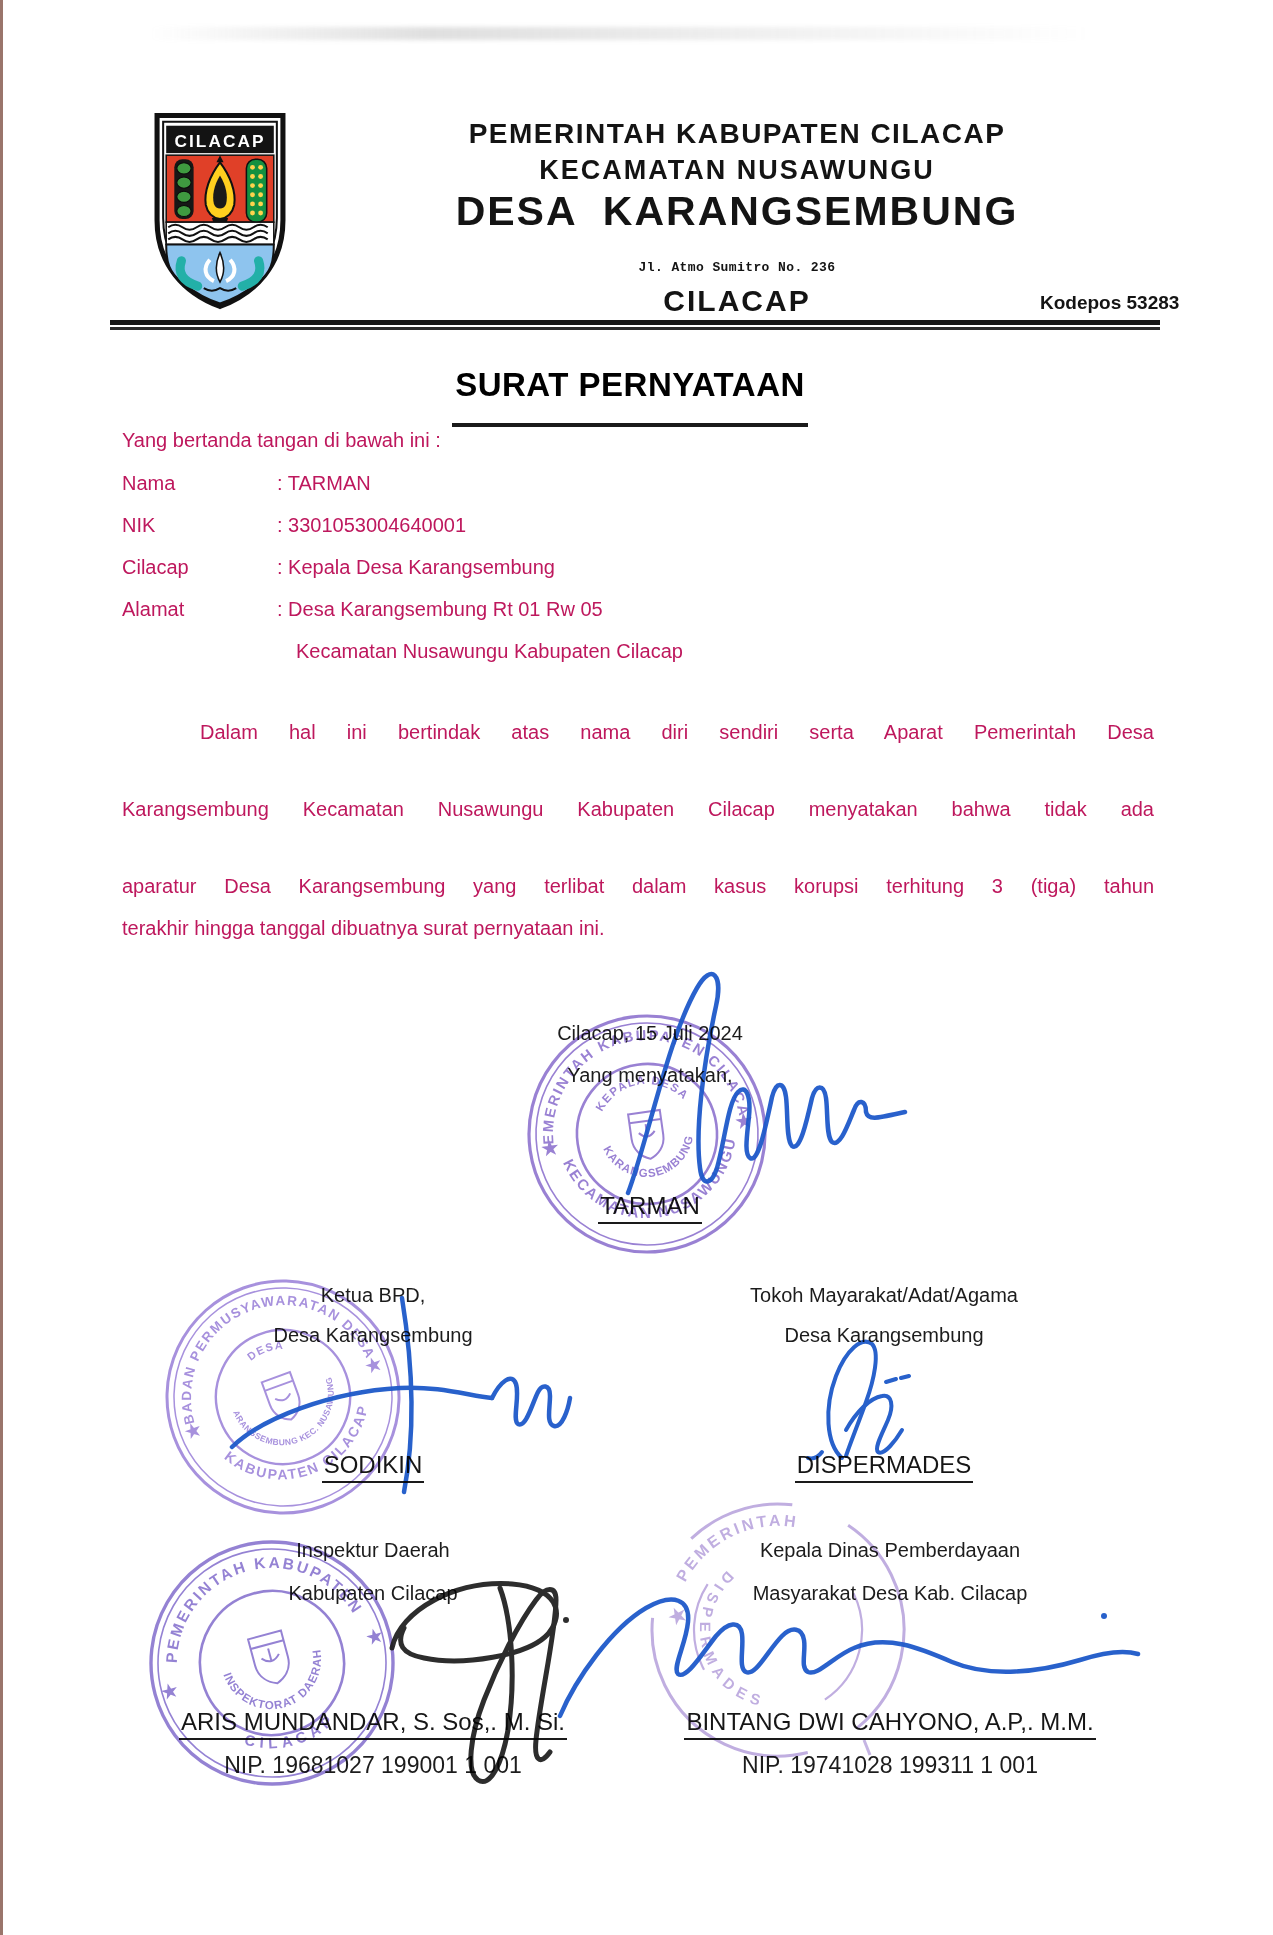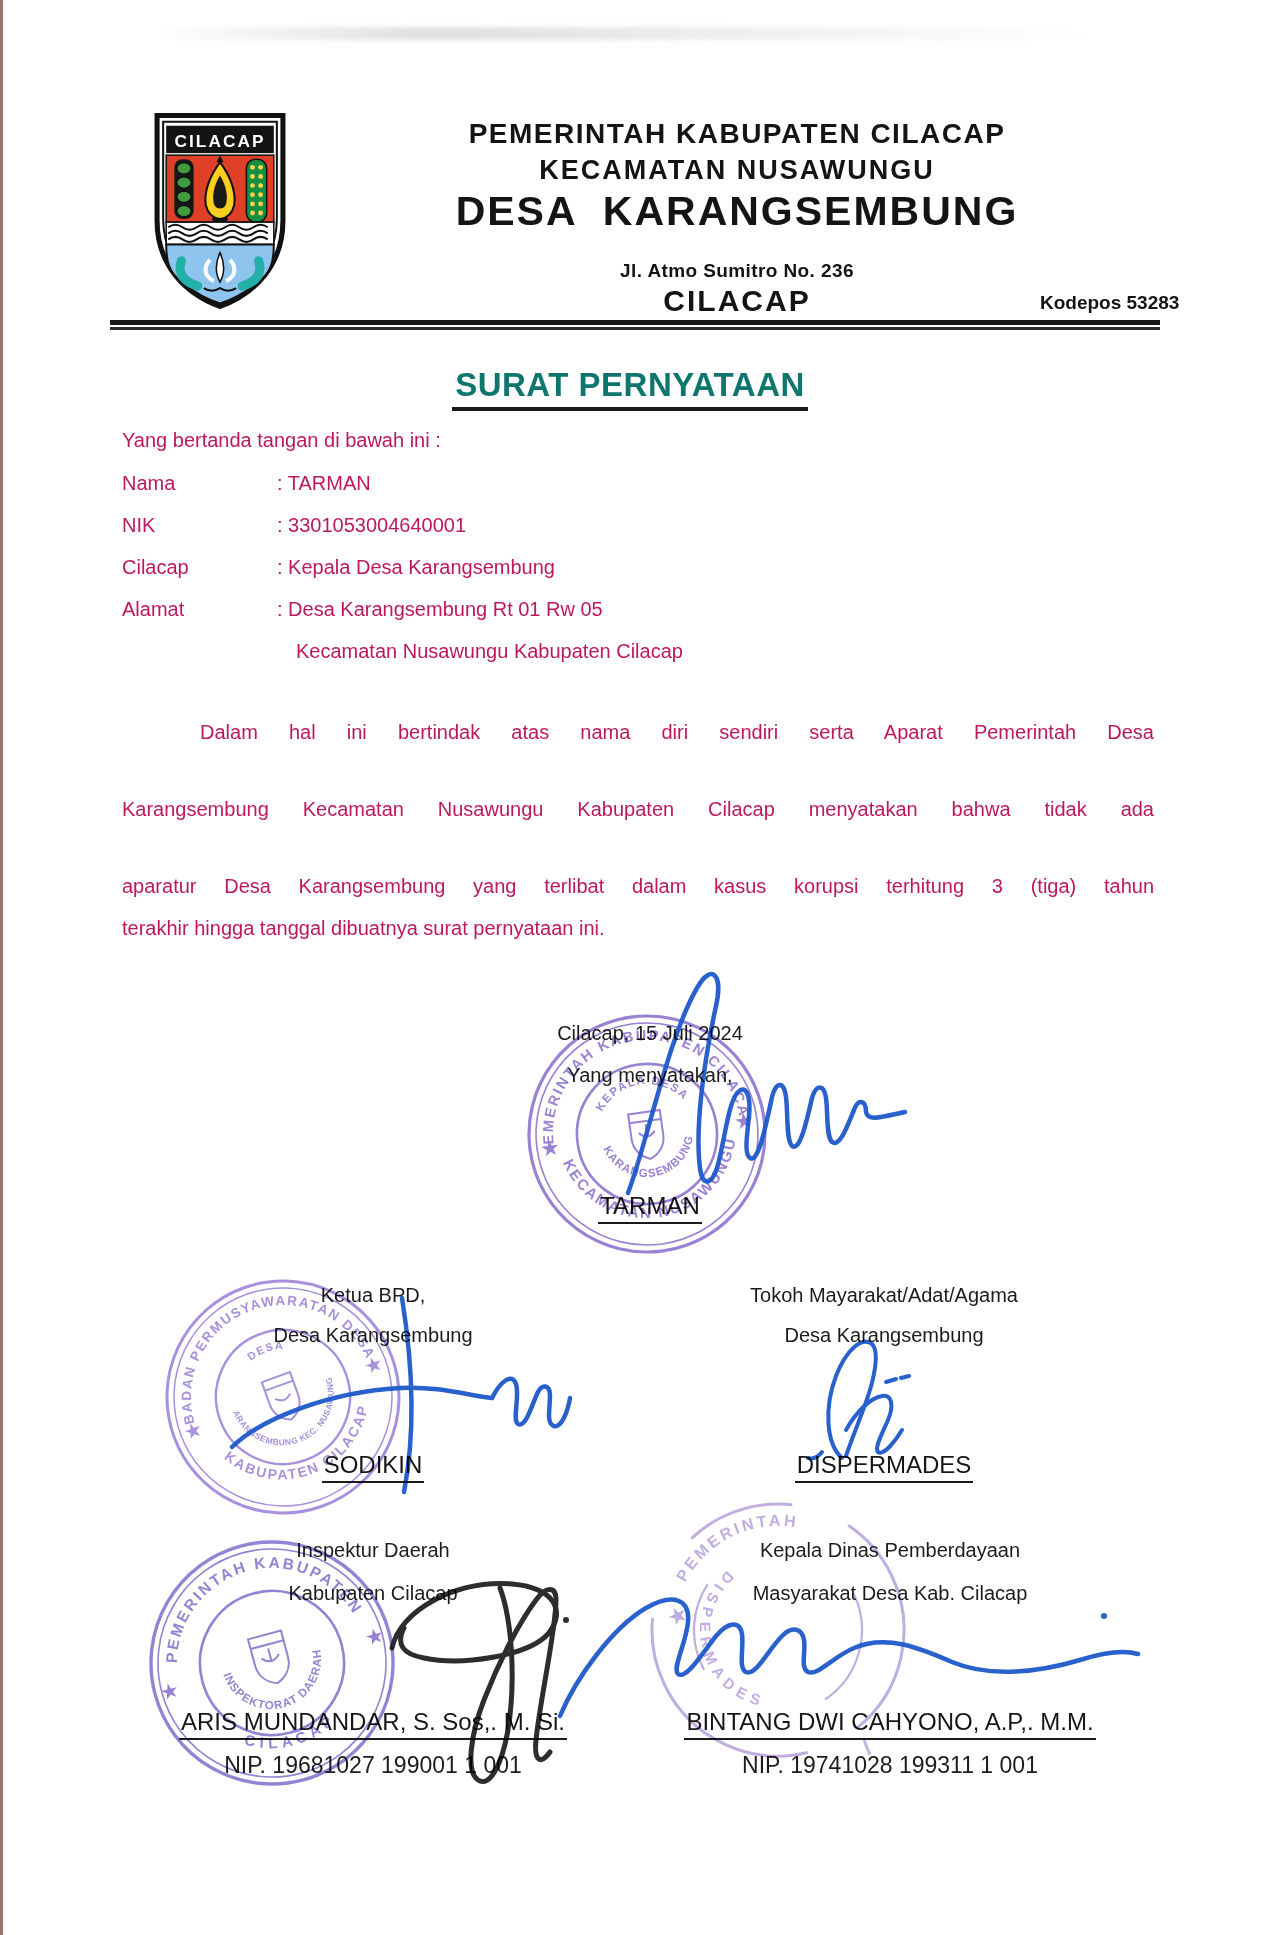--- a/index.html
+++ b/index.html
@@ -12,29 +12,29 @@
   
   .edge-line{left:0;top:0;width:3px;height:100%;background:#6f3a2c;opacity:.7;}
   .smudge{left:150px;top:27px;width:940px;height:13px;border-radius:8px;
     background:linear-gradient(90deg,rgba(140,140,140,0),rgba(150,150,150,.30) 30%,rgba(150,150,150,.12) 70%,rgba(140,140,140,0));
     filter:blur(2px);}
   
   .lh-text{left:287px;top:0;width:900px;text-align:center;font-weight:bold;color:#141414;}
   .lh1{top:118px;font-size:28px;letter-spacing:1.5px;}
   .lh2{top:155px;font-size:27px;letter-spacing:2px;}
   .lh3{top:188px;font-size:41px;letter-spacing:2px;white-space:pre;}
-  .lh4{top:260px;font-size:19px;letter-spacing:.4px;}
+  .lh4{top:260px;font-size:13px;letter-spacing:.4px;font-family:Liberation Mono, monospace;}
   .lh5{top:284px;font-size:30px;letter-spacing:2px;}
   .postal{left:1040px;top:292px;font-size:19px;font-weight:bold;color:#141414;}
   .rule-thick{left:110px;top:320px;width:1050px;height:5px;background:#161616;}
   .rule-thin{left:110px;top:327px;width:1050px;height:3px;background:#2a2a2a;}
   
   .title-wrap{left:110px;top:366px;width:1040px;text-align:center;}
   .title-wrap span{display:inline-block;font-size:33px;font-weight:bold;letter-spacing:.5px;
-    border-bottom:4px solid #1a1a1a;padding:0 3px 3px 3px;color:#0f766e;}
+    border-bottom:4px solid #1a1a1a;padding:0 3px 19px 3px;color:#000000;}
   .bodytext{font-size:20px;color:#be185d;}
   .opening{left:122px;top:429px;}
   .flabel{left:122px;}
   .fvalue{left:277px;}
   .addr2{left:296px;top:640px;}
   .para{left:122px;top:0;width:1032px;line-height:42px;}
   .para .jline{text-align:justify;text-align-last:justify;margin-top:35px;}
   .para .lline{text-align:left;}
   .indent{text-indent:78px;}
   

